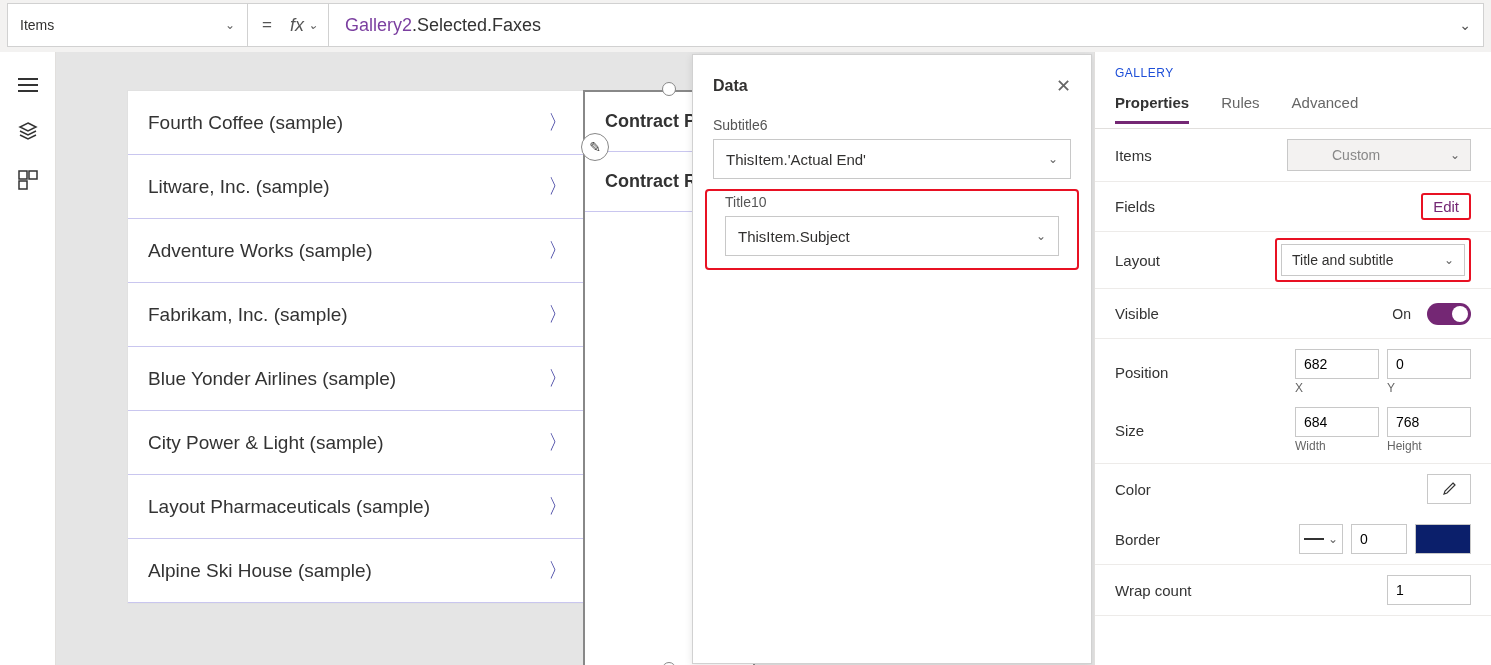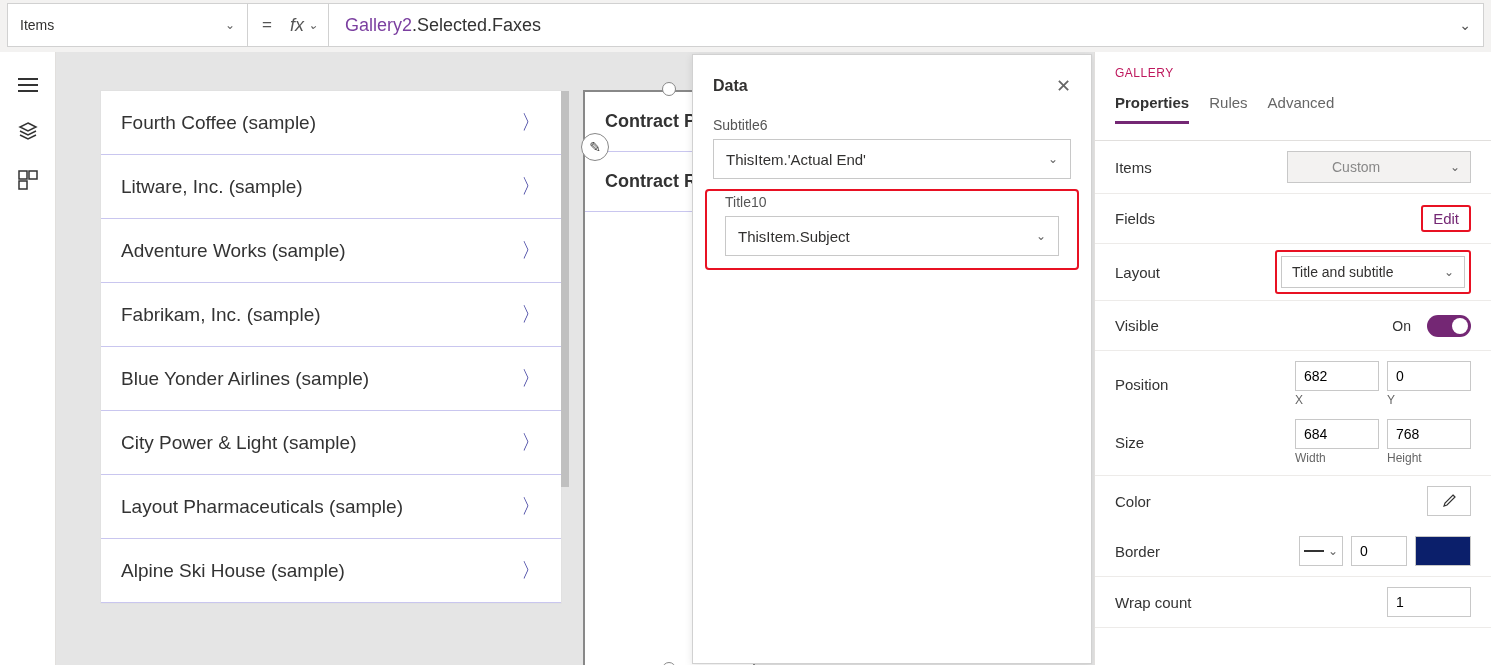--- a/index.html
+++ b/index.html
@@ -16,21 +16,21 @@
     .formula-end-chevron { padding: 0 12px; color: #555; }
 
     
     .main { display: flex; position: absolute; top: 52px; left: 0; right: 0; bottom: 0; }
     .left-rail { width: 56px; background: #fff; border-right: 1px solid #e1dfdd; display: flex; flex-direction: column; align-items: center; gap: 26px; padding-top: 26px; }
     .left-rail .rail-icon { color: #323130; cursor: pointer; }
     
     .canvas-area { flex: 1; background: #e5e5e5; position: relative; padding: 14px 0 14px 48px; overflow: hidden; }
     
     
-    .gallery1 { position: absolute; top: 38px; left: 44px; width: 462px; background: #fff; border: 1px solid #e1e1e1; }
+    .gallery1 { position: absolute; top: 38px; left: 71px; width: 462px; background: #fff; border: 1px solid #e1e1e1; }
     .g1-item { display: flex; align-items: center; justify-content: space-between; height: 64px; padding: 0 20px; border-bottom: 1px solid #c9c6ef; cursor: pointer; }
     .g1-item:last-child { border-bottom: none; }
     .g1-item .title { font-size: 19px; color: #333; }
     .g1-item .chev { color: #3b3b9e; font-size: 20px; font-weight: 300; }
     .g1-scrollbar { position:absolute; right:-8px; top:0; width:8px; height:396px; background:#c0c0c0; }
     .g2-item { display: flex; align-items: center; justify-content: space-between; height: 60px; padding: 0 20px; border-bottom: 1px solid #c9c6ef; }
     .g2-item .title { font-size: 18px; font-weight: 600; color: #333; }
     .sel-handle { width: 14px; height: 14px; border-radius: 50%; background: #fff; border: 1px solid #888; position: absolute; }
     .sh-top { top: -8px; left: 50%; margin-left: -7px; }
     .sh-right { top: 50%; right: -8px; margin-top: -7px; }
@@ -43,24 +43,24 @@
     .data-header h2 { font-size: 16px; font-weight: 700; }
     .close-x { font-size: 18px; color: #666; cursor: pointer; background:none; border:none; }
     .field-group { padding: 6px 20px 10px 20px; }
     .field-label { font-size: 14px; color: #555; margin-bottom: 6px; }
     .field-select { width: 100%; height: 40px; border: 1px solid #c8c8c8; display: flex; align-items: center; justify-content: space-between; padding: 0 12px; cursor: pointer; font-size: 15px; }
     .field-group.highlighted { border: 2px solid #e81123; border-radius: 4px; padding: 3px 18px 12px 18px; margin: 0 12px; }
     
     
     .props-panel { width: 397px; background: #fff; border-left: 1px solid #e1dfdd; display: flex; flex-direction: column; }
     .props-head { padding: 14px 20px 6px 20px; }
-    .props-type { font-size: 12px; color: #be185d; letter-spacing: 0.5px; }
+    .props-type { font-size: 12px; color: #1d4ed8; letter-spacing: 0.5px; }
     .props-name { font-size: 19px; color: #333; margin-top: 2px; display:flex; justify-content:space-between; align-items:center; }
     .info-circle { width: 18px; height: 18px; border: 1.5px solid #999; border-radius: 50%; display: inline-flex; align-items: center; justify-content: center; font-size: 12px; color: #999; cursor: pointer; }
-    .tabs { display: flex; gap: 20px; padding: 8px 20px 16px 20px; border-bottom: 1px solid #e1dfdd; }
+    .tabs { display: flex; gap: 32px; padding: 8px 20px 4px 20px; border-bottom: 1px solid #e1dfdd; }
     .tab { padding-bottom: 10px; font-size: 15px; color: #666; cursor: pointer; border-bottom: 3px solid transparent; }
     .tab.active { color: #333; font-weight: 600; border-bottom-color: #742774; }
     .prop-list { flex:1; overflow:auto; }
     .prop-row { display: flex; align-items: center; justify-content: space-between; padding: 10px 20px; border-bottom: 1px solid #edebe9; min-height:50px; }
     .prop-label { font-size: 15px; color: #333; }
     .prop-control { display: flex; align-items: center; gap: 8px; }
     .dropdown-ctrl { width: 184px; height: 32px; border: 1px solid #c8c8c8; display: flex; align-items: center; justify-content: space-between; padding: 0 10px; background: #fff; font-size: 14px; cursor: pointer; }
     .dropdown-ctrl.disabled { background:#f3f2f1; color:#888;padding-left:44px; }
     .edit-link { color: #742774; font-size: 15px; cursor: pointer; }
     .edit-highlight { border: 2px solid #e81123; border-radius: 3px; padding: 3px 10px; }

